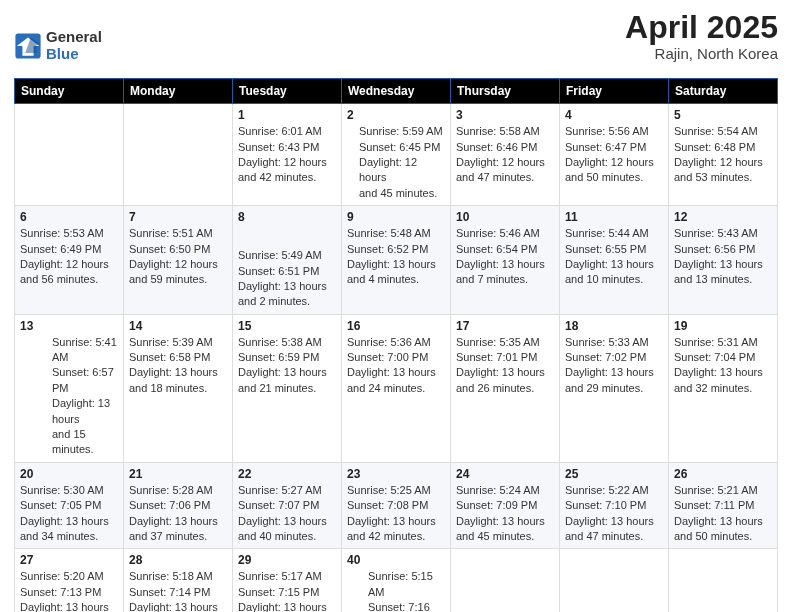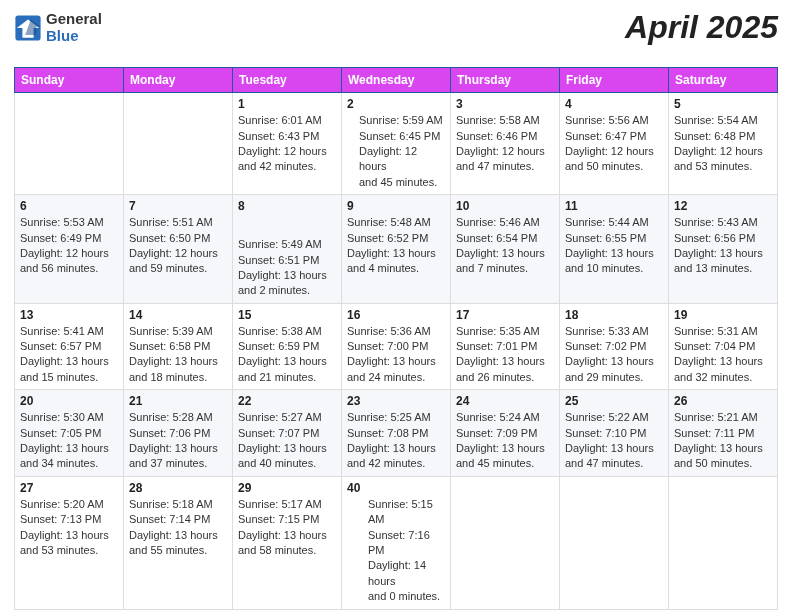--- a/index.html
+++ b/index.html
@@ -10,22 +10,22 @@
       height: 612px;
       overflow: hidden;
     }
     .container {
       width: 792px;
       padding: 10px 14px 10px 14px;
     }
     .header-row {
       display: flex;
       justify-content: space-between;
-      align-items: center;
-      margin-bottom: 22px;
+      align-items: flex-end;
+      margin-bottom: 16px;
     }
     .logo {
       display: flex;
       align-items: center;
     }
     .logo-text {
       display: flex;
       flex-direction: column;
       line-height: 1.1;
     }
@@ -39,39 +39,38 @@
       font-weight: bold;
       color: #2a6ebb;
     }
     .logo-icon {
       width: 28px;
       height: 28px;
       margin-right: 4px;
     }
     .title-block {
       text-align: right;
-      font-style: italic;
     }
     .month-title {
       font-size: 32px;
       font-weight: bold;
       color: #222;
       line-height: 1.1;
     }
     .location-title {
       font-size: 15px;
       color: #444;
     }
     .calendar {
       width: 100%;
       border-collapse: collapse;
       border: 1px solid #ccc;
     }
     .calendar th {
-      background: #d946ef;
+      background: #000000;
       color: #fff;
       font-size: 12px;
       font-weight: bold;
       text-align: left;
       padding: 5px 6px;
       border: 1px solid #1e5aa0;
     }
     .calendar td {
       vertical-align: top;
       border: 1px solid #ddd;
@@ -112,20 +111,21 @@
         <polygon points="20,8 36,20 28,20 28,34 12,34 12,20 4,20" fill="white"></polygon>
         <polygon points="24,8 38,18 32,18 32,30 16,30" fill="#1a4a8a" opacity="0.5"></polygon>
       </svg>
       <div class="logo-text">
         <span class="logo-general">General</span>
         <span class="logo-blue">Blue</span>
       </div>
     </div>
     <div class="title-block">
       <div class="month-title">April 2025</div>
+      <div class="location-title">Rajin, North Korea</div>
     </div>
   </div>
 
   <table class="calendar">
     <thead>
       <tr>
         <th>Sunday</th>
         <th>Monday</th>
         <th>Tuesday</th>
         <th>Wednesday</th>
@@ -221,21 +221,21 @@
             <span class="day-number">12</span>
             <div class="cell-info" style="white-space: pre-line;">Sunrise: 5:43 AM
 Sunset: 6:56 PM
 Daylight: 13 hours
 and 13 minutes.</div>
           </td>
         </tr>
         <tr>
           <td>
             <span class="day-number">13</span>
-            <div class="cell-info" style="white-space: pre-line;">Sunrise: 5:41 AM
+            <div class="cell-info" style="white-space: pre-line; margin-left: 32px;">Sunrise: 5:41 AM
 Sunset: 6:57 PM
 Daylight: 13 hours
 and 15 minutes.</div>
           </td>
           <td>
             <span class="day-number">14</span>
             <div class="cell-info" style="white-space: pre-line;">Sunrise: 5:39 AM
 Sunset: 6:58 PM
 Daylight: 13 hours
 and 18 minutes.</div>

